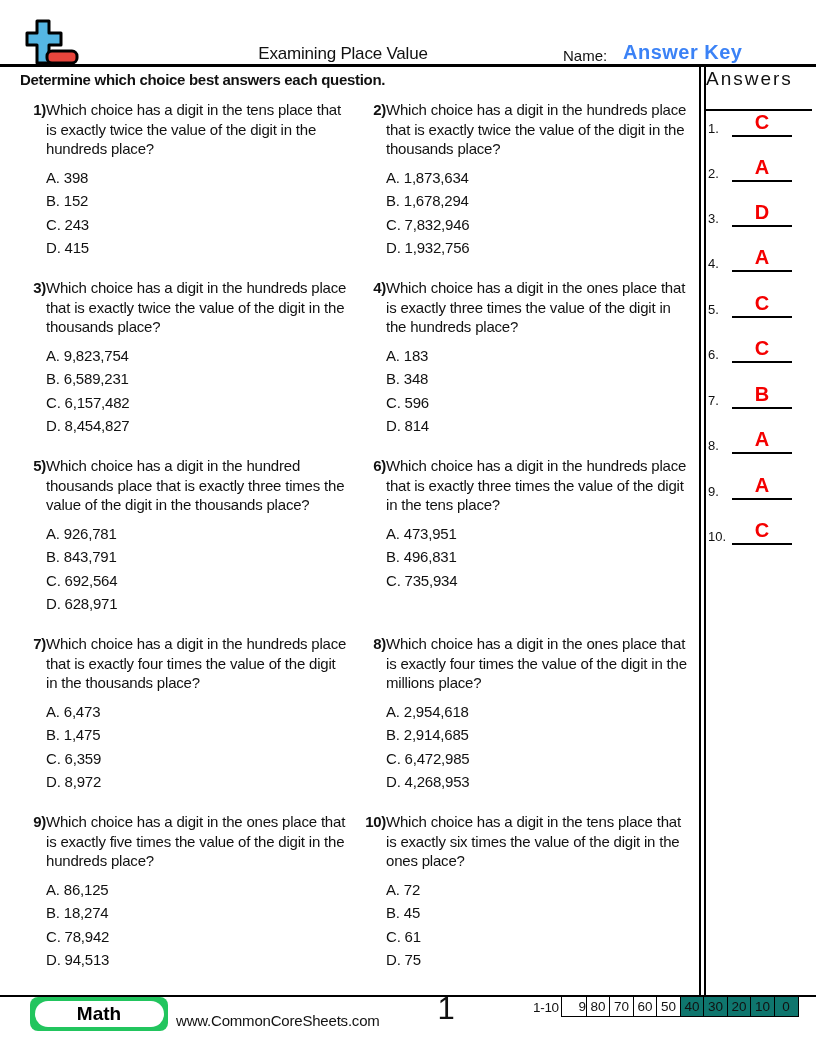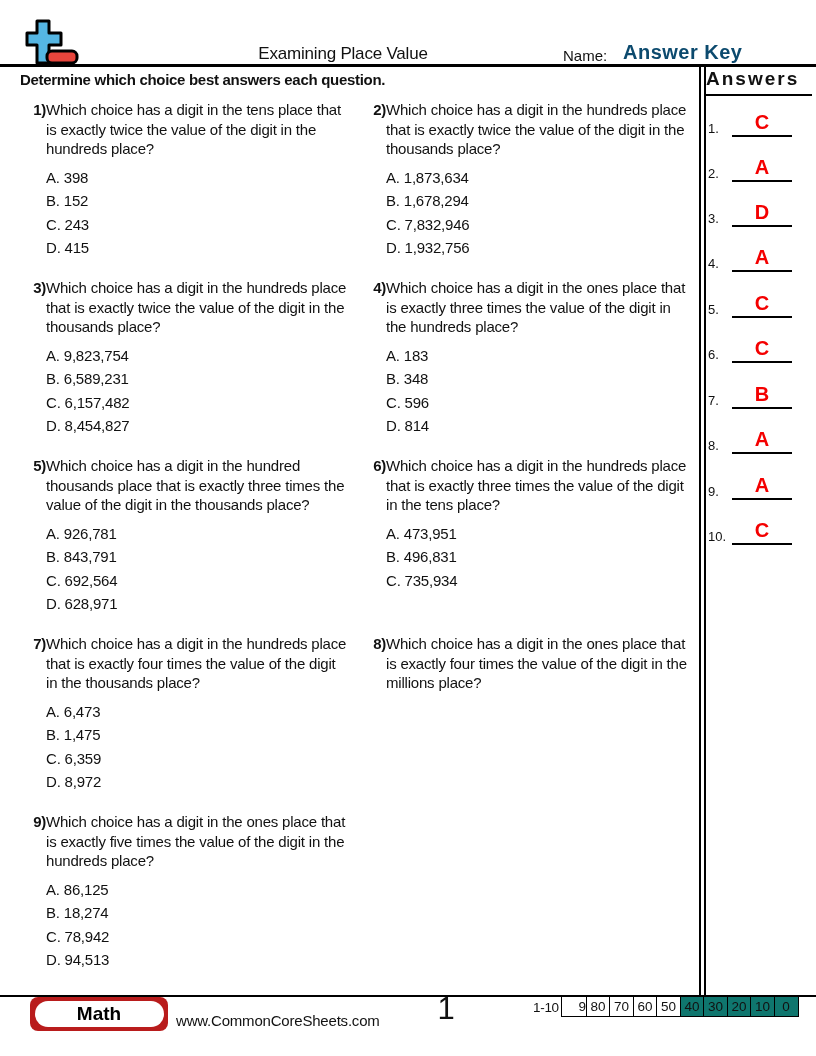--- a/index.html
+++ b/index.html
@@ -14,21 +14,21 @@
 
   
   .logo { position:absolute; left:25px; top:19px; }
   .page-title {
     position:absolute; left:0; top:44px; width:660px;
     text-align:center; font-size:17px; letter-spacing:-0.2px;padding-left:26px;
   }
   .name-label { position:absolute; left:563px; top:47px; font-size:15px; }
   .answer-key {
     position:absolute; left:623px; top:41px;
-    font-size:20px; font-weight:bold; color:#0c4a6e; letter-spacing:0.5px;
+    font-size:20px; font-weight:bold; color:#3b82f6; letter-spacing:0.5px;
   }
   .header-line { position:absolute; left:0; top:64px; width:816px; height:3px; background:#000; }
   .instruction {
     position:absolute; left:20px; top:71px;
     font-size:15px; font-weight:bold; letter-spacing:-0.3px;text-align:center;
   }
 
   
   .questions {
     position:absolute; left:20px; top:100px; width:676px;
@@ -44,36 +44,36 @@
   .choices { margin-top:7px; }
   .choice { font-size:15px; line-height:23.5px; letter-spacing:-0.2px; }
 
   
   .divider {
     position:absolute; left:699px; top:64px; width:7px; height:933px;
     border-left:2px solid #000; border-right:2px solid #000;
   }
   .answers-title {
     position:absolute; left:706px; top:68px; width:106px;
-    font-size:19px; font-weight:bold; letter-spacing:2px;
-    border-bottom:2.5px solid #000; padding-bottom:4px;
+    font-size:19px; font-weight:normal; letter-spacing:2px;
+    border-bottom:2.5px solid #000; padding-bottom:19px;
   }
   .answer-item { position:absolute; left:706px; width:106px; height:36px; }
   .a-num { position:absolute; left:2px; bottom:1px; font-size:13px; color:#111; }
   .a-line {
     position:absolute; left:26px; bottom:0; width:60px;
     border-bottom:2px solid #000; text-align:center; height:27px;
   }
   .a-letter { color:#f40000; font-weight:bold; font-size:20px; line-height:25px; }
 
   
   .footer-line { position:absolute; left:0; top:995px; width:816px; height:2px; background:#000; }
   .math-badge {
     position:absolute; left:30px; top:997px; width:138px; height:34px;
-    background:#b91c1c; border-radius:8px;
+    background:#22c55e; border-radius:8px;
     display:flex; align-items:center; justify-content:center;
   }
   .math-badge-inner {
     width:129px; height:26px; background:#fff; border-radius:13px;
     display:flex; align-items:center; justify-content:center;
     font-size:19px; font-weight:bold; color:#000;
   }
   .website { position:absolute; left:176px; top:1012px; font-size:15px; letter-spacing:-0.2px; }
   .page-num { position:absolute; left:420px; top:991px; width:52px; text-align:center; font-size:31px; font-weight:400; }
   .score-label { position:absolute; left:533px; top:1000px; font-size:13.5px; letter-spacing:-0.3px; }
@@ -191,36 +191,54 @@
         <div class="choice">C. 6,359</div>
         <div class="choice">D. 8,972</div>
       </div>
     </div>
   </div>
 
   <div class="question">
     <div class="q-num">8)</div>
     <div class="q-body">
       <div class="q-text">Which choice has a digit in the ones place that is exactly four times the value of the digit in the millions place?</div>
+      <div class="choices">
+        <div class="choice">A. 2,954,618</div>
+        <div class="choice">B. 2,914,685</div>
+        <div class="choice">C. 6,472,985</div>
+        <div class="choice">D. 4,268,953</div>
+      </div>
     </div>
   </div>
 
   <div class="question">
     <div class="q-num">9)</div>
     <div class="q-body">
       <div class="q-text">Which choice has a digit in the ones place that is exactly five times the value of the digit in the hundreds place?</div>
       <div class="choices">
         <div class="choice">A. 86,125</div>
         <div class="choice">B. 18,274</div>
         <div class="choice">C. 78,942</div>
         <div class="choice">D. 94,513</div>
       </div>
     </div>
   </div>
 
+  <div class="question">
+    <div class="q-num">10)</div>
+    <div class="q-body">
+      <div class="q-text">Which choice has a digit in the tens place that is exactly six times the value of the digit in the ones place?</div>
+      <div class="choices">
+        <div class="choice">A. 72</div>
+        <div class="choice">B. 45</div>
+        <div class="choice">C. 61</div>
+        <div class="choice">D. 75</div>
+      </div>
+    </div>
+  </div>
 
 </div>
 
 <div class="divider"></div>
 <div class="answers-title">Answers</div>
 
 <div class="answer-item" style="top:101px">
   <span class="a-num">1.</span>
   <span class="a-line"><span class="a-letter">C</span></span>
 </div>

